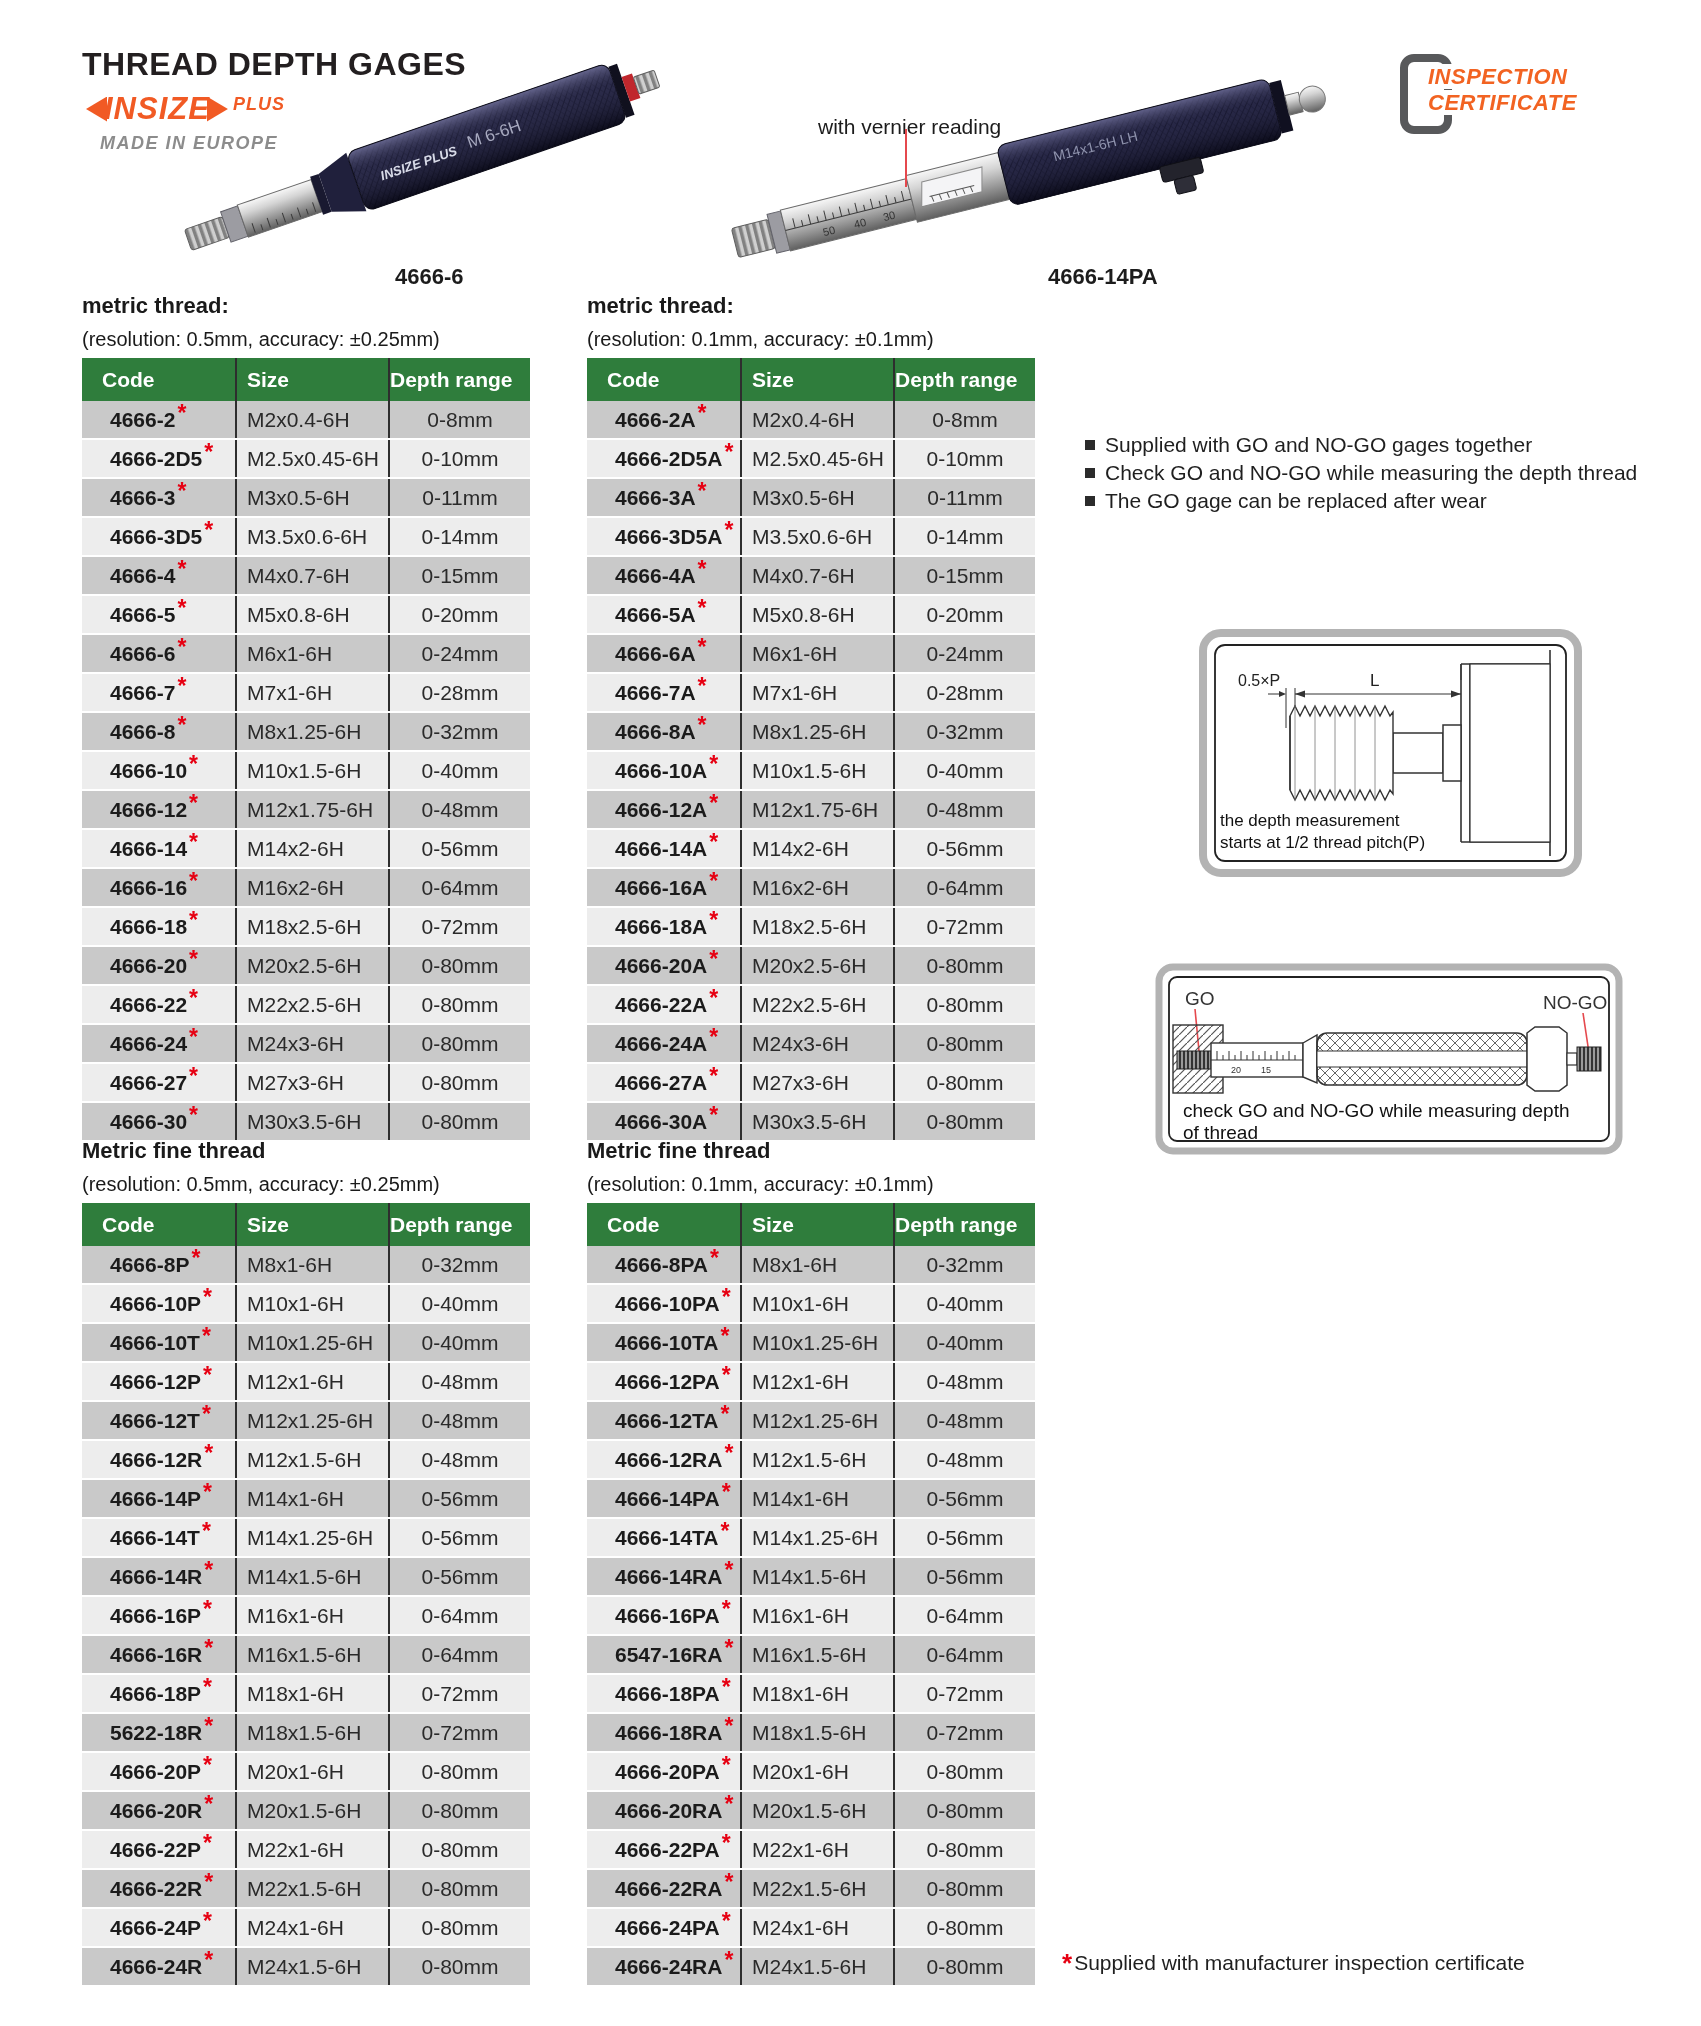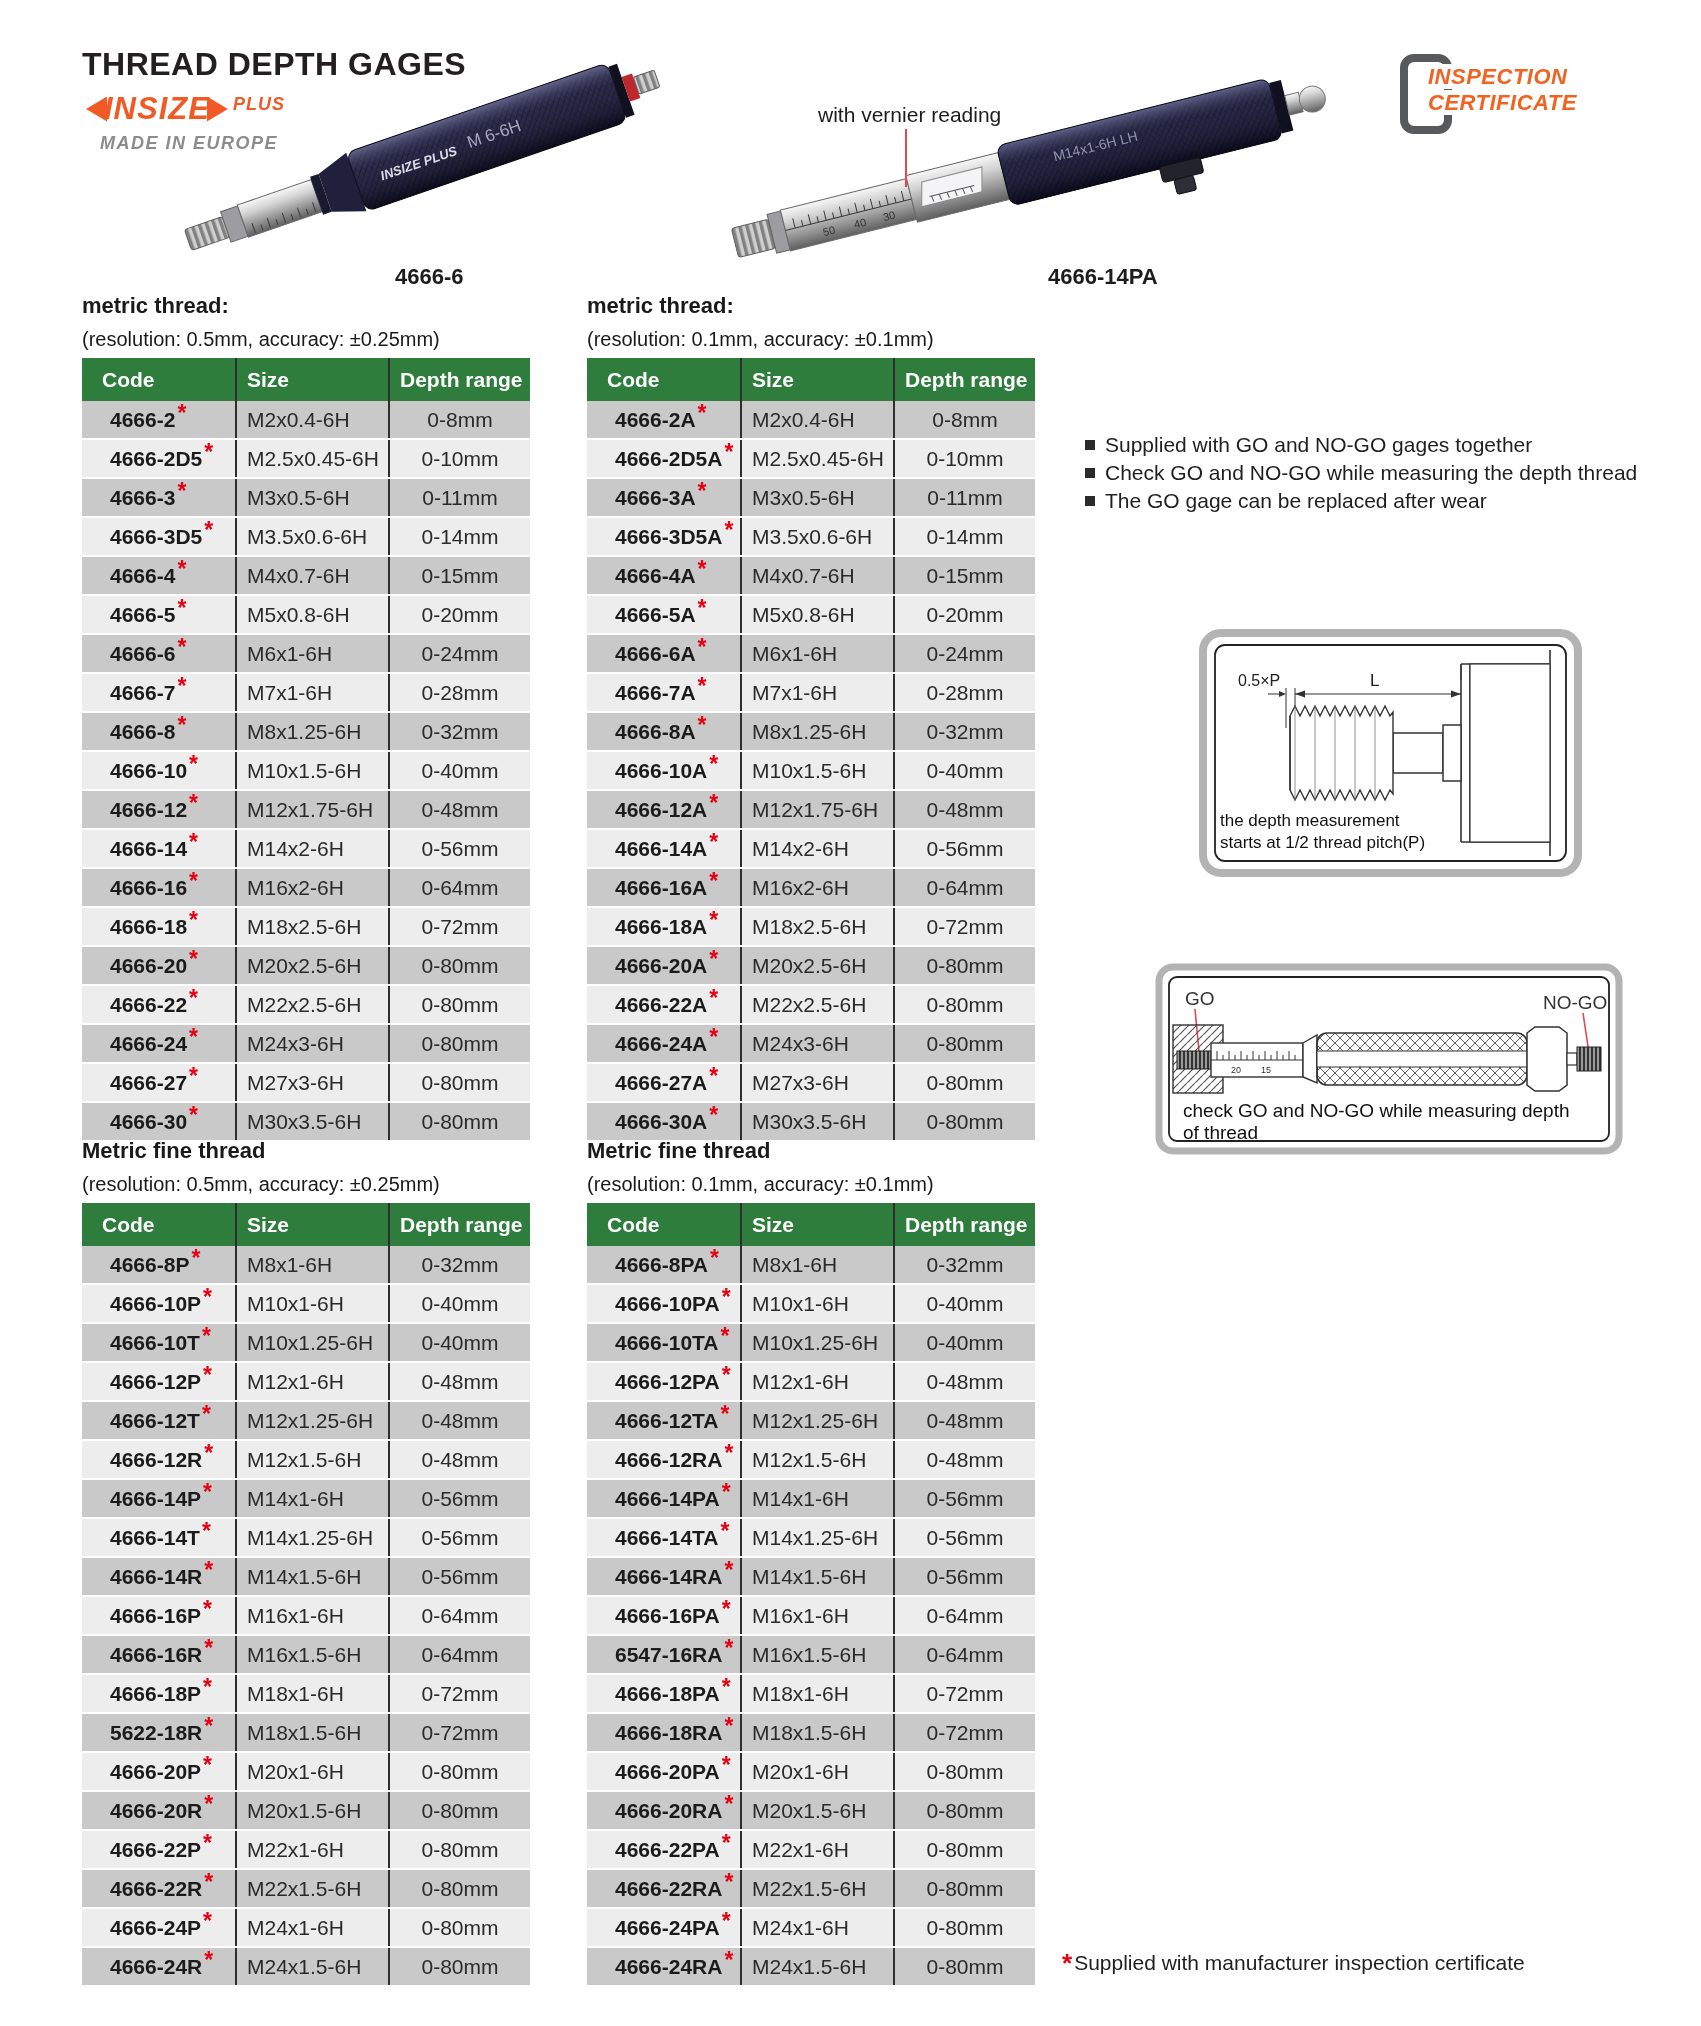--- a/index.html
+++ b/index.html
@@ -15,39 +15,39 @@
   .arr-r{clip-path:polygon(0 0,0 100%,100% 50%);margin-left:-3px;}
   .logo-main{font-size:31px;font-weight:900;font-style:italic;color:#f15a24;letter-spacing:1px;line-height:30px;}
   .logo-plus{font-size:18px;font-weight:900;font-style:italic;color:#f15a24;letter-spacing:1px;margin-left:5px;position:relative;top:-5px;text-align:right;}
   .made-in{left:100px;top:133px;font-size:18px;font-weight:900;font-style:italic;color:#8c8c8c;letter-spacing:1.5px;}
 
   .badge{left:1392px;top:50px;width:270px;height:90px;}
   .badge-frame{position:absolute;left:8px;top:4px;width:36px;height:64px;border:8px solid #58595b;border-radius:14px;}
   .badge-text{position:absolute;left:34px;top:14px;font-size:22px;font-weight:900;font-style:italic;color:#f26322;letter-spacing:0.5px;line-height:26px;white-space:nowrap;}
   .badge-text span{background:#ffffff;padding:0 2px;}
 
-  .vernier-note{left:818px;top:103px;font-size:21px;color:#1c1c1c;}
+  .vernier-note{left:818px;top:115px;font-size:21px;color:#1c1c1c;}
   .vernier-line{left:905px;top:129px;width:2px;height:58px;background:#e5484d;}
 
   .prod-caption{font-size:22px;font-weight:bold;color:#1c1c1c;}
 
   
   .table-block{position:absolute;width:448px;}
   .tbl-title{font-size:22px;font-weight:bold;color:#1a1a1a;}
   .tbl-sub{font-size:20px;color:#1a1a1a;margin-top:9px;}
   .tbl{margin-top:7px;}
   .trow{display:flex;height:39px;border-bottom:2px solid #ffffff;box-sizing:border-box;}
   .thead{height:43px;background:#2f7d3c;border-bottom:none;}
   .cell{box-sizing:border-box;display:flex;align-items:center;font-size:21px;color:#2a2a2a;}
   .c0{width:153px;padding-left:28px;}
   .c1{width:153px;padding-left:10px;border-left:2px solid #2e2e2e;}
   .c2{width:142px;justify-content:center;border-left:2px solid #2e2e2e;}
   .h{color:#ffffff;font-weight:bold;}
   .h.c0{padding-left:20px;}
-  .h.c2{justify-content:flex-start;padding-left:10px;}
+  .h.c2{justify-content:flex-start;}
   .odd{background:#c9c9c9;}
   .even{background:#ededed;}
   .code{font-weight:bold;color:#1b1b1b;}
   .ast{color:#e60012;font-weight:bold;font-size:23px;position:relative;top:-6px;margin-left:2px;}
 
   
   .features{left:1085px;top:431px;width:612px;text-align:center;}
   .feat{display:flex;margin-bottom:1px;}
   .sq{flex:0 0 10px;width:10px;height:10px;background:#2b2b2b;margin-top:9px;margin-right:10px;}
   .ftext{font-size:21px;line-height:27px;color:#1f1f1f;}

